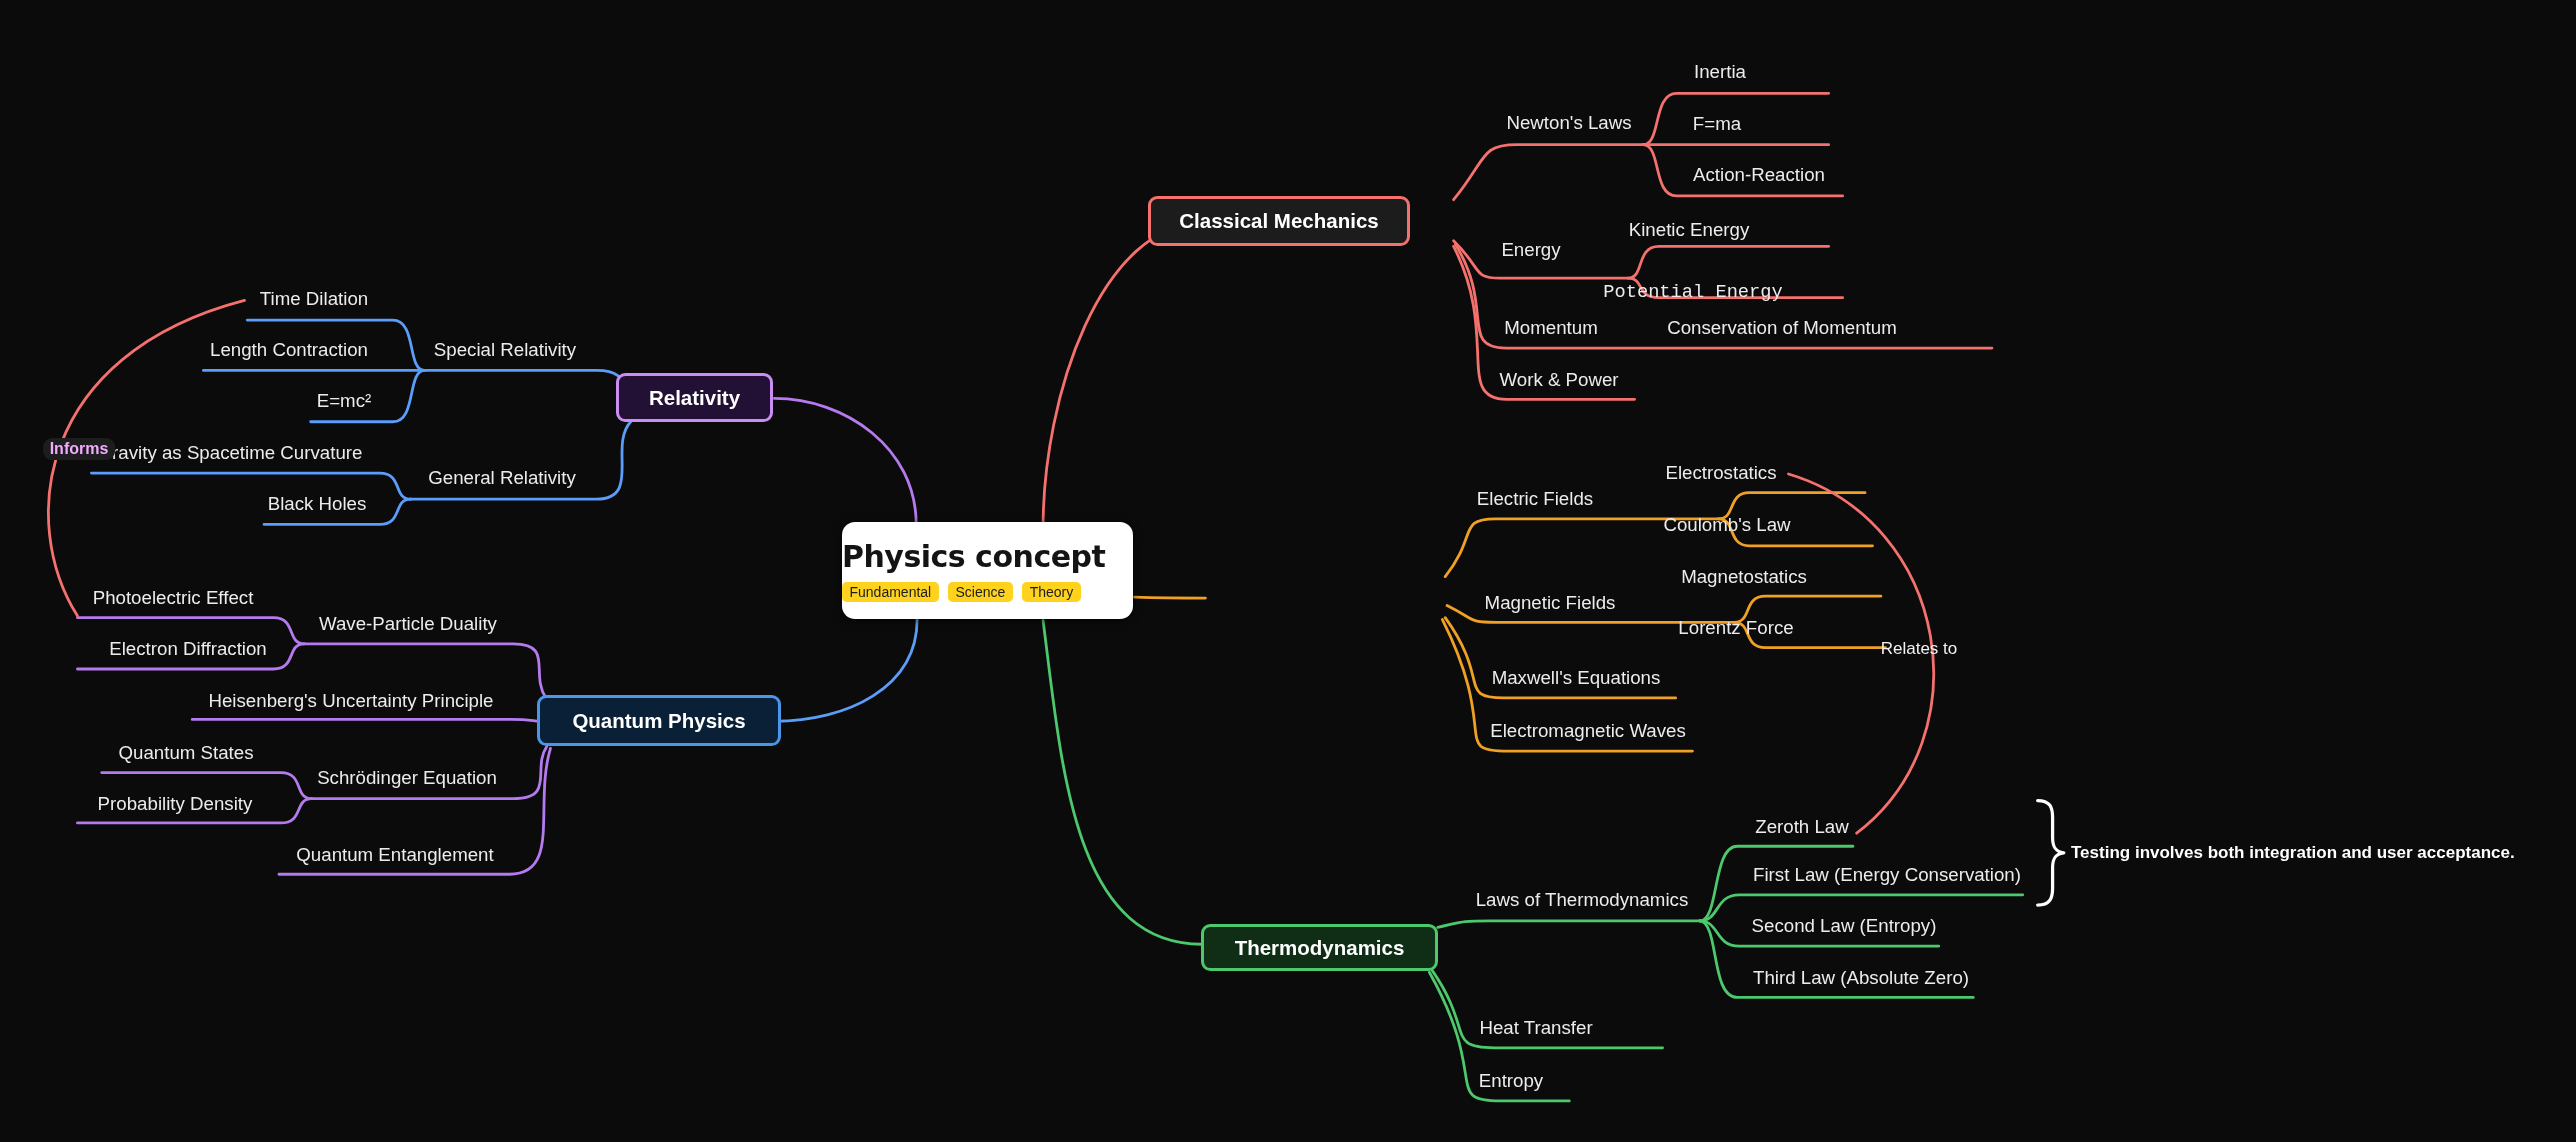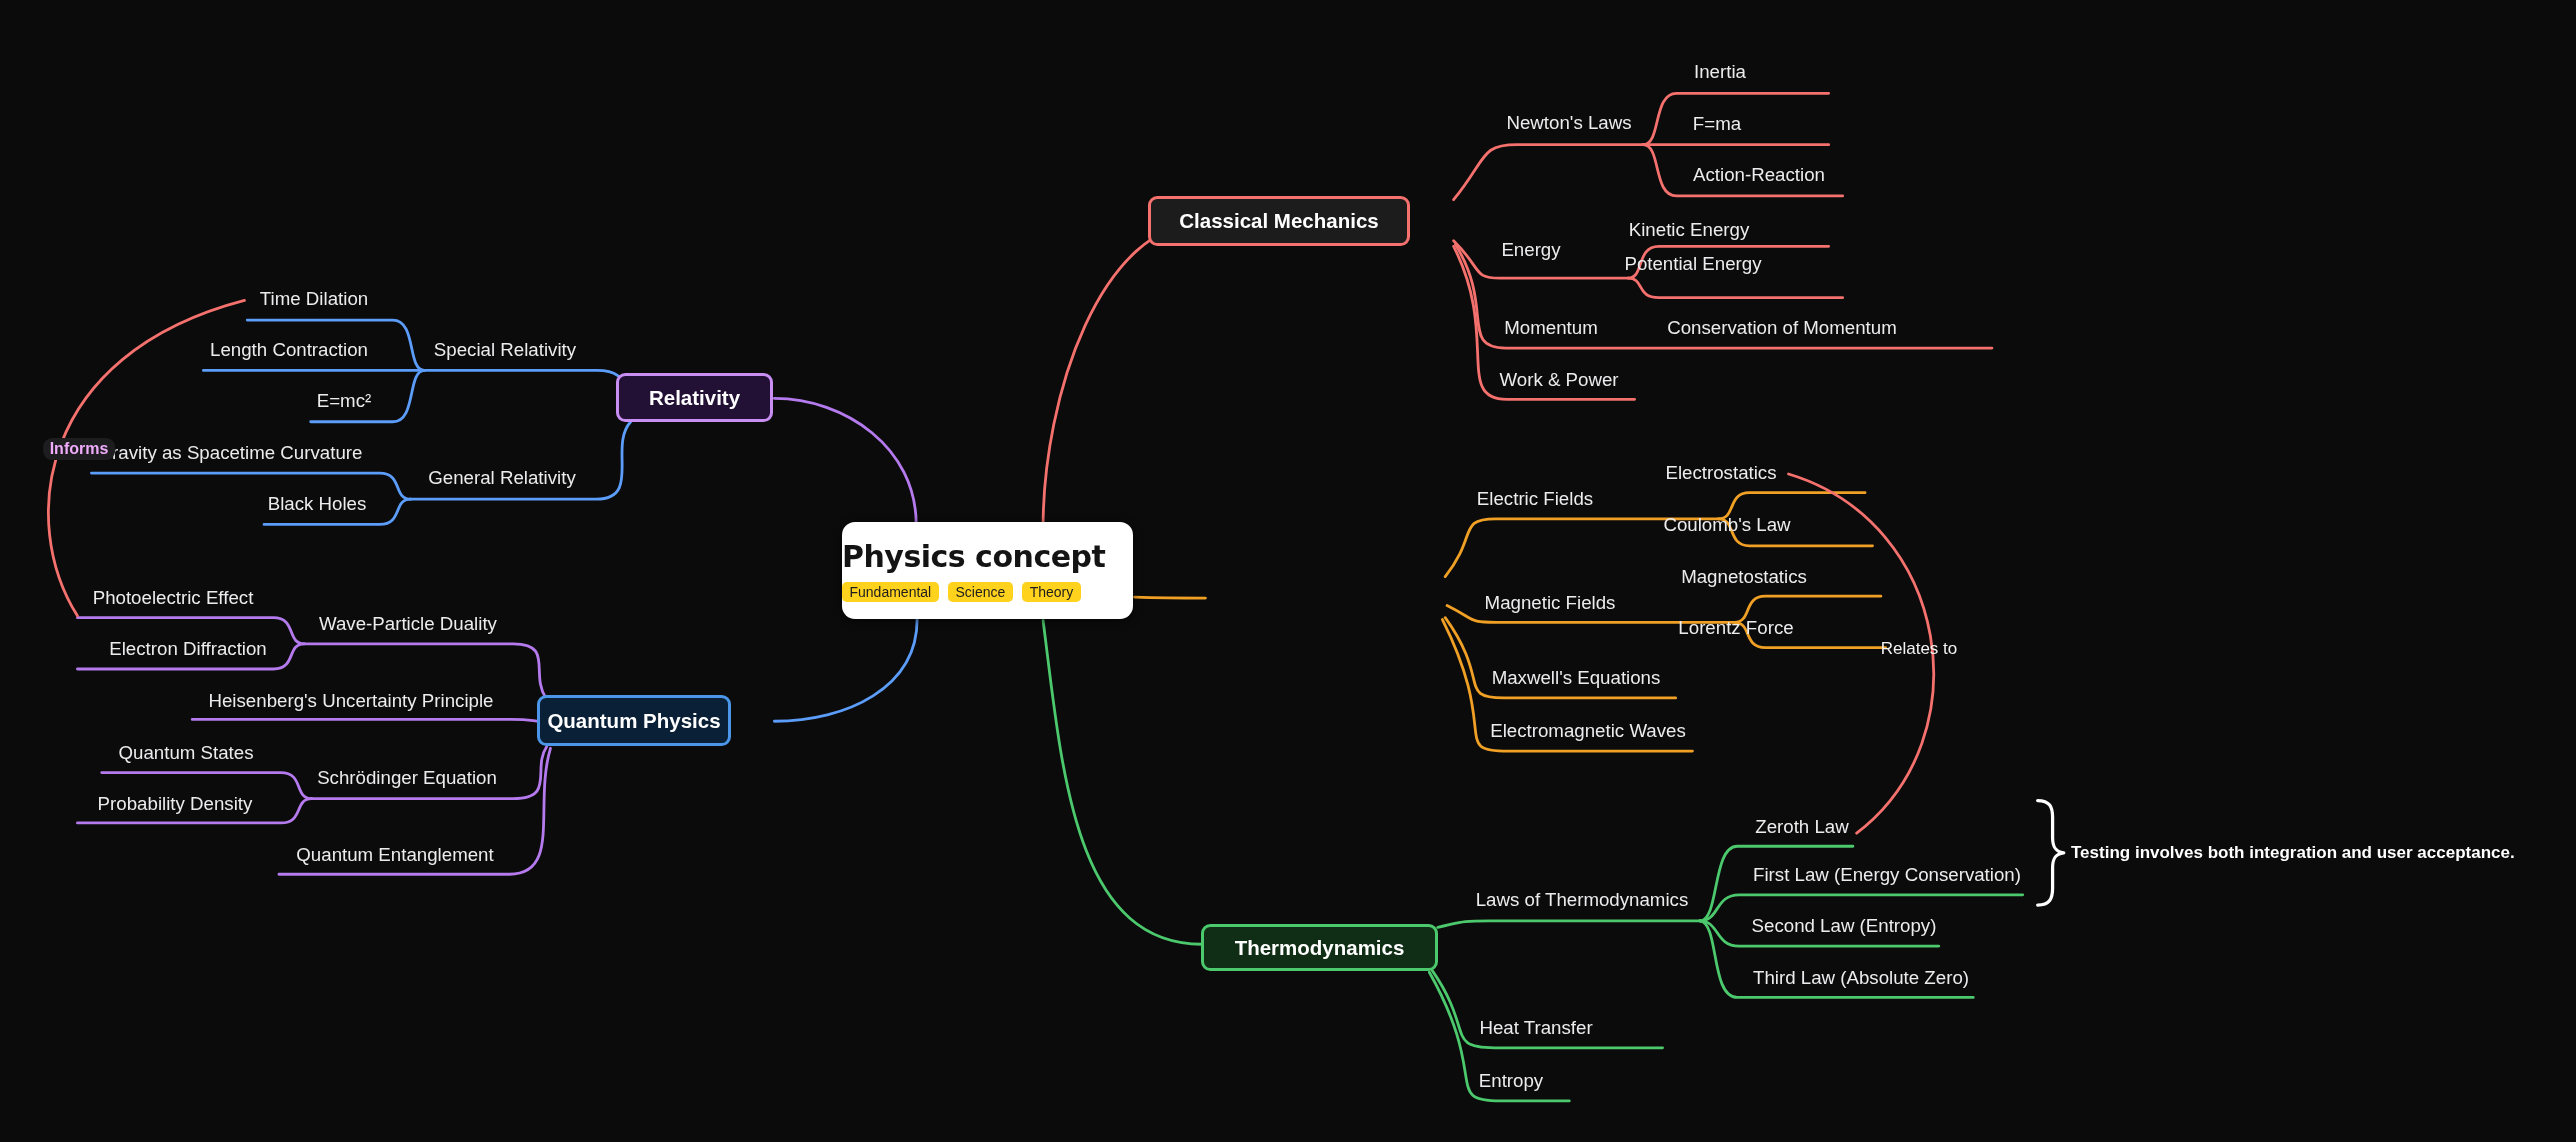--- a/index.html
+++ b/index.html
@@ -120,31 +120,31 @@
 
   <div class="node node-classical" style="left:1148px;top:196px;width:262px;height:50px;">
     <span>Classical Mechanics</span>
   </div>
   <div class="node node-thermo" style="left:1201px;top:924px;width:237px;height:47px;">
     <span>Thermodynamics</span>
   </div>
   <div class="node node-rel" style="left:616px;top:373px;width:157px;height:49px;">
     <span>Relativity</span>
   </div>
-  <div class="node node-qp" style="left:537px;top:695px;width:194px;height:51px;">
+  <div class="node node-qp" style="left:537px;top:695px;width:244px;height:51px;">
     <span>Quantum Physics</span>
   </div>
 
   <div class="lbl" style="left:1569px;top:123px;">Newton's Laws</div>
   <div class="lbl" style="left:1720px;top:72px;">Inertia</div>
   <div class="lbl" style="left:1717px;top:124px;">F=ma</div>
   <div class="lbl" style="left:1759px;top:175px;">Action-Reaction</div>
   <div class="lbl" style="left:1531px;top:250px;">Energy</div>
   <div class="lbl" style="left:1689px;top:230px;">Kinetic Energy</div>
-  <div class="lbl" style="left:1693px;top:264px;">Potential Energy</div>
+  <div class="lbl" style="left:1693px;top:292px;font-family:Liberation Mono, monospace;">Potential Energy</div>
   <div class="lbl" style="left:1551px;top:328px;">Momentum</div>
   <div class="lbl" style="left:1782px;top:328px;">Conservation of Momentum</div>
   <div class="lbl" style="left:1559px;top:380px;">Work &amp; Power</div>
 
   <div class="lbl" style="left:1535px;top:499px;">Electric Fields</div>
   <div class="lbl" style="left:1721px;top:473px;">Electrostatics</div>
   <div class="lbl" style="left:1727px;top:525px;">Coulomb's Law</div>
   <div class="lbl" style="left:1550px;top:603px;">Magnetic Fields</div>
   <div class="lbl" style="left:1744px;top:577px;">Magnetostatics</div>
   <div class="lbl" style="left:1736px;top:628px;">Lorentz Force</div>

